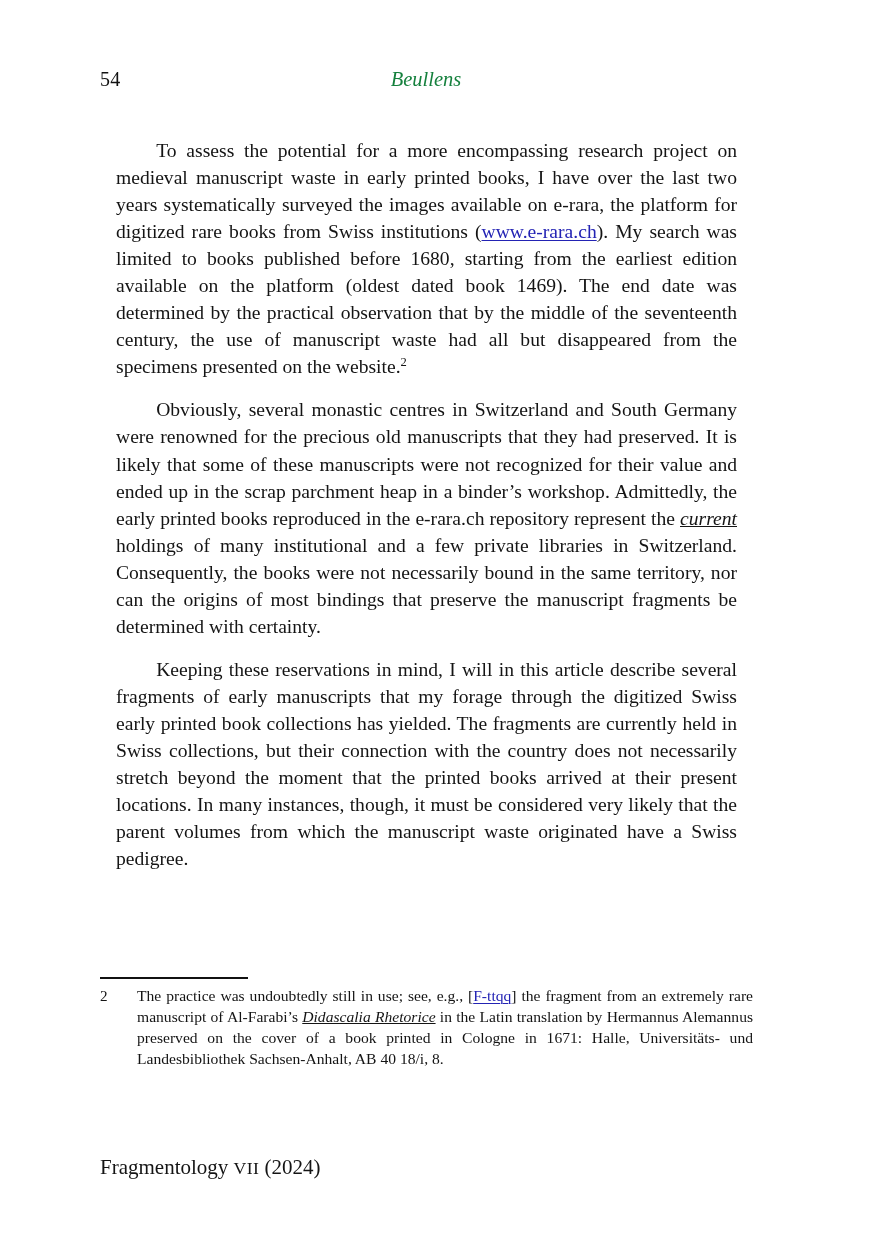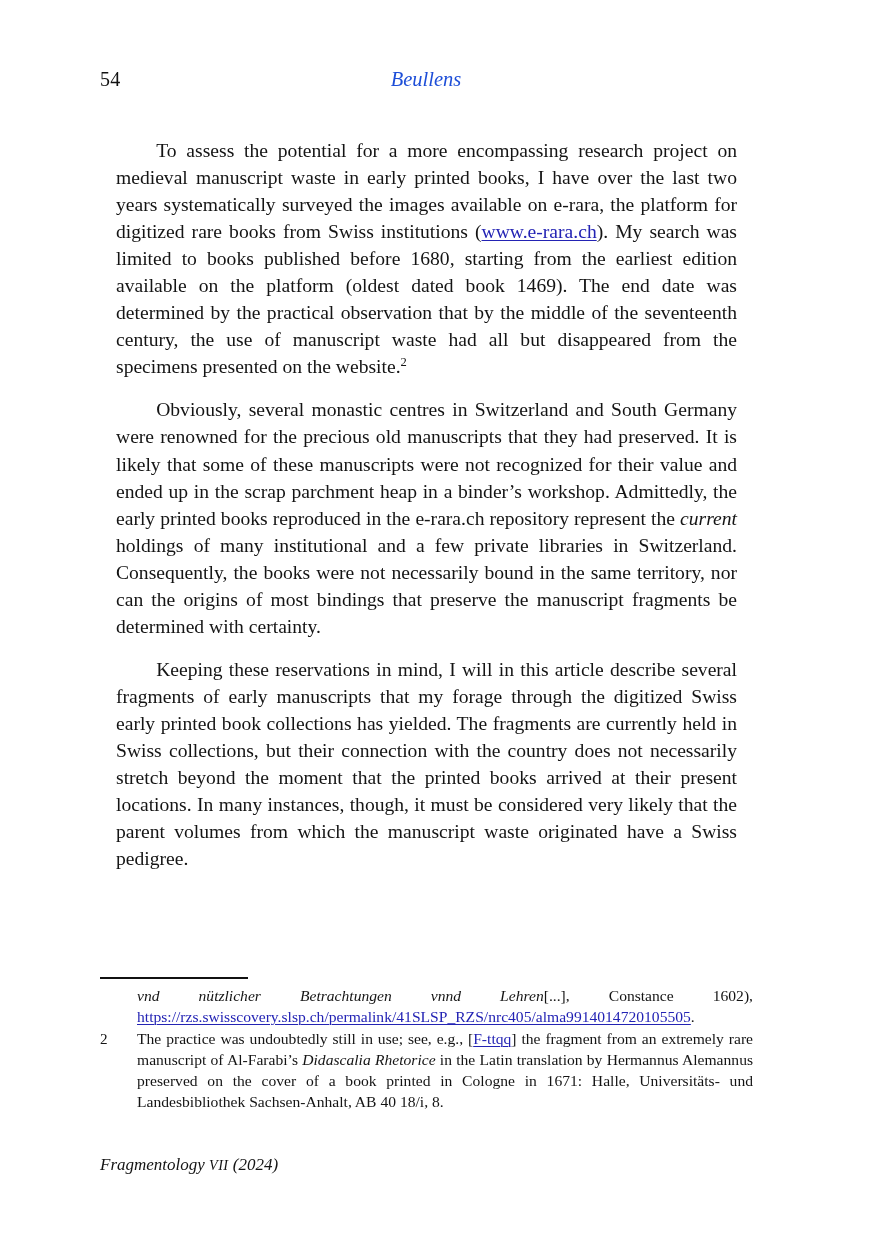--- a/index.html
+++ b/index.html
@@ -41,21 +41,21 @@
     color: #111;
   }
   .head-title {
     position: absolute;
     left: 0;
     top: 0;
     width: 652px;
     text-align: center;
     font-style: italic;
     font-size: 20.5px;
-    color: #1d4ed8;
+    color: #15803d;
   }
 
   
   .body-block {
     position: absolute;
     left: 100px;
     top: 121px;
     width: 653px;
   }
   .para {
@@ -68,21 +68,21 @@
     hyphens: manual;
     color: #141414;
   }
 
   a.link, .link {
     color: #2323b4;
     text-decoration: underline;
     text-decoration-thickness: 1px;
     text-underline-offset: 1.5px;
   }
-  .it { font-style: italic; }
+  .it { font-style: italic; text-decoration: underline; }
   sup.fn {
     font-size: 0.64em;
     vertical-align: 0.52em;
     line-height: 0;
   }
 
   
   .fn-rule {
     position: absolute;
     left: 100px;
@@ -117,22 +117,21 @@
     font-size: 15.2px;
     font-feature-settings: "onum" 1;
   }
   .fn-cont { padding-left: 37px; }
 
   
   .footer {
     position: absolute;
     left: 100px;
     top: 1155px;
-    font-style: italic;
-    font-size: 17px;
+    font-size: 21px;
     color: #141414;
   }
   .smallcaps {
     font-size: 0.84em;
     letter-spacing: 0.4px;
   }
 </style>
 </head>
 <body>
 
@@ -145,21 +144,20 @@
 
   <div class="body-block" id="body-block">
       <p class="para" id="para-1"><span>To assess the potential for a more encompassing research project on medieval manuscript waste in early printed books, I have over the last two years systematically surveyed the images available on e-rara, the platform for digitized rare books from Swiss institutions (</span><a class="link" href="#">www.e-rara.ch</a><span>). My search was limited to books published before 1680, starting from the earliest edition available on the platform (oldest dated book 1469). The end date was determined by the practical observation that by the middle of the seventeenth century, the use of manuscript waste had all but disappeared from the specimens presented on the website.</span><sup class="fn">2</sup></p>
       <p class="para" id="para-2"><span>Obviously, several monastic centres in Switzerland and South Germany were renowned for the precious old manuscripts that they had preserved. It is likely that some of these manuscripts were not recognized for their value and ended up in the scrap parchment heap in a binder’s workshop. Admittedly, the early printed books reproduced in the e-rara.ch repository represent the </span><em class="it">current</em><span> holdings of many institutional and a few private libraries in Switzerland. Consequently, the books were not necessarily bound in the same territory, nor can the origins of most bindings that preserve the manuscript fragments be determined with certainty.</span></p>
       <p class="para" id="para-3"><span>Keeping these reservations in mind, I will in this article describe several fragments of early manuscripts that my forage through the digitized Swiss early printed book collections has yielded. The fragments are currently held in Swiss collections, but their connection with the country does not necessarily stretch beyond the moment that the printed books arrived at their present locations. In many instances, though, it must be considered very likely that the parent volumes from which the manuscript waste originated have a Swiss pedigree.</span></p>
     </div>
 
   <div class="fn-rule"></div>
 
   <div class="footnotes" id="footnotes-area">
-      <p class="fn-item fn-cont" id="footnote-continuation" style="padding-left: 37px;"><em class="it">vnd nützlicher Betrachtungen vnnd Lehren</em><span>[...], Constance 1602), </span><a class="link" href="#">https://rzs.swisscovery.slsp.ch/permalink/41SLSP_RZS/nrc405/alma9914014720105505</a><span>.</span></p>
       <p class="fn-item" id="footnote-2"><span class="fn-num">2</span><span>The practice was undoubtedly still in use; see, e.g., [</span><a class="link" href="#">F-ttqq</a><span>] the fragment from an extremely rare manuscript of Al-Farabi’s </span><em class="it">Didascalia Rhetorice</em><span> in the Latin translation by Hermannus Alemannus preserved on the cover of a book printed in Cologne in 1671: Halle, Universitäts- und Landesbibliothek Sachsen-Anhalt, AB 40 18/i, 8.</span></p>
     </div>
 
   <div class="footer">
     <span>Fragmentology</span>
     <span class="smallcaps">VII</span>
     <span>(2024)</span>
   </div>
 
 </div>

